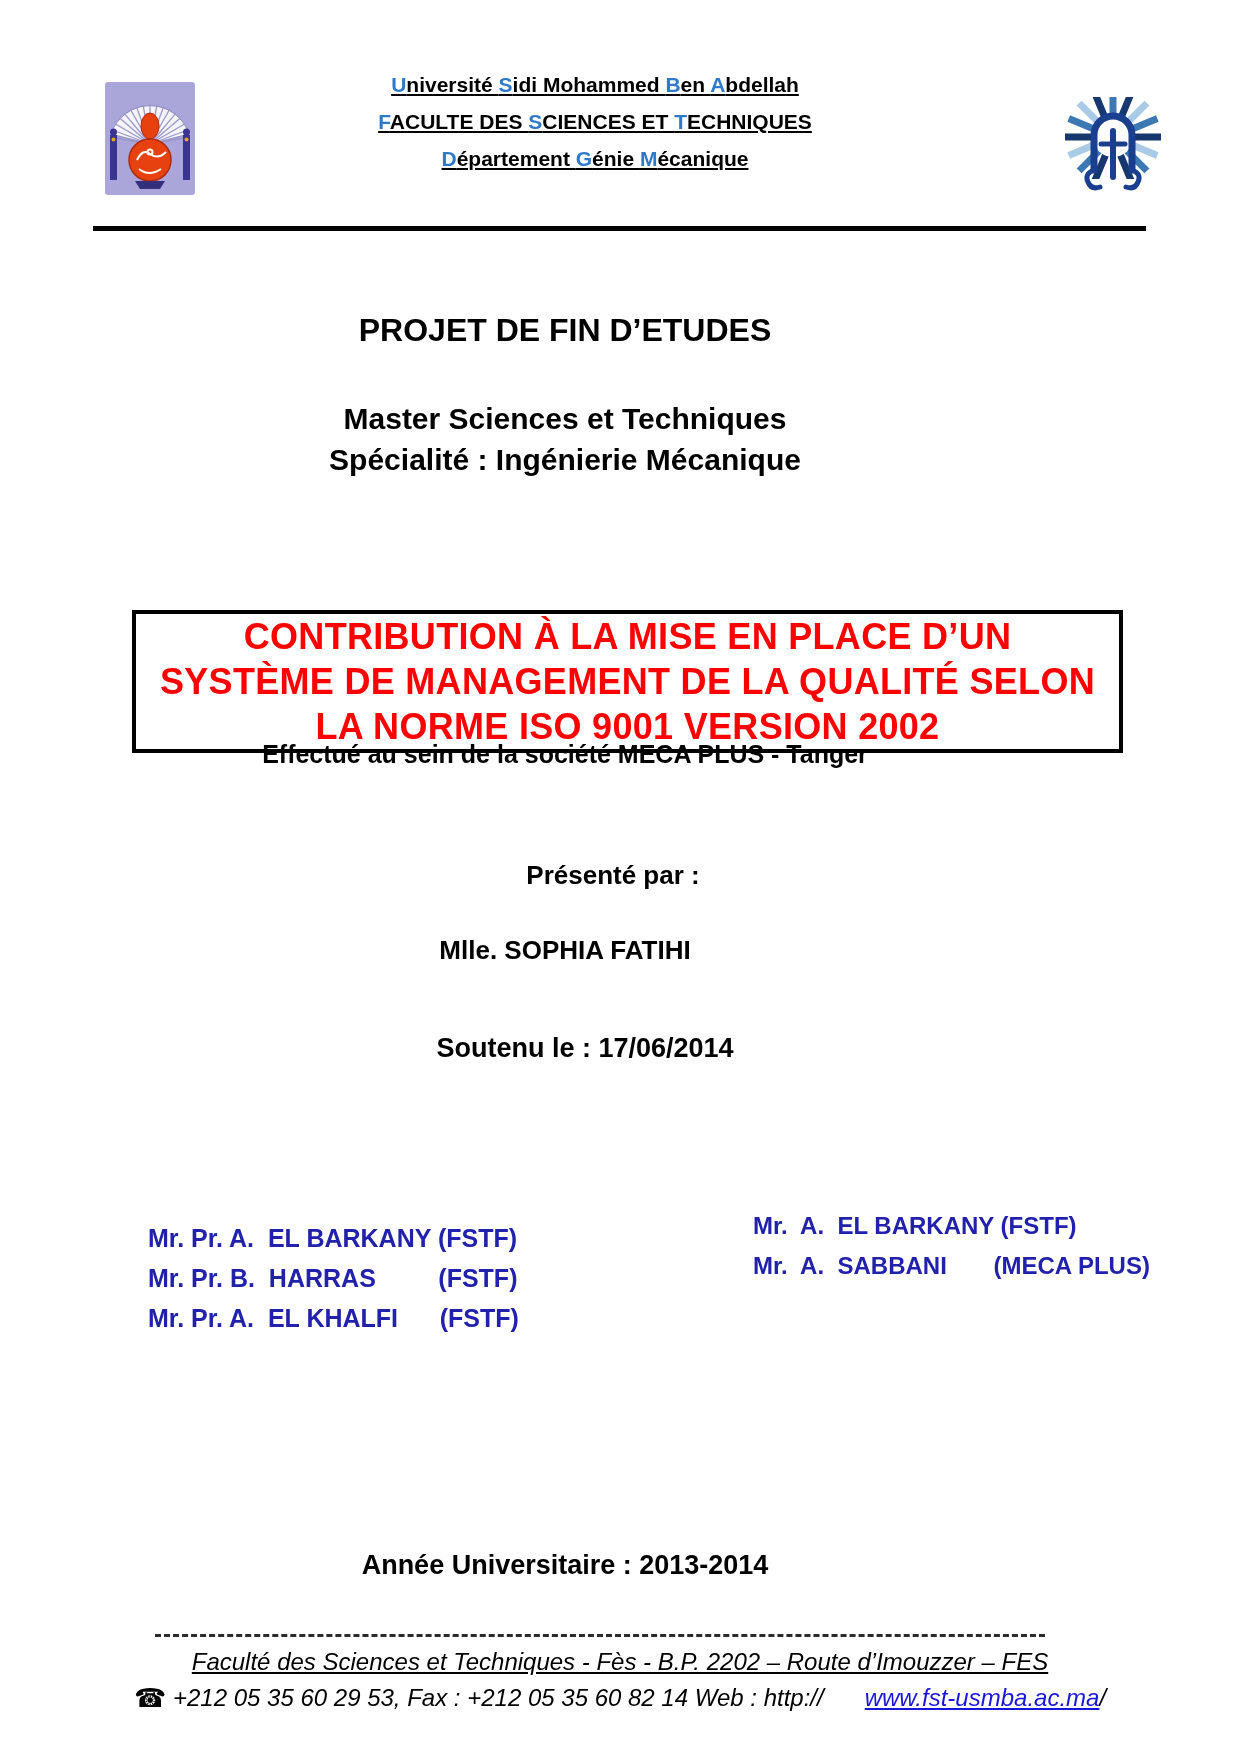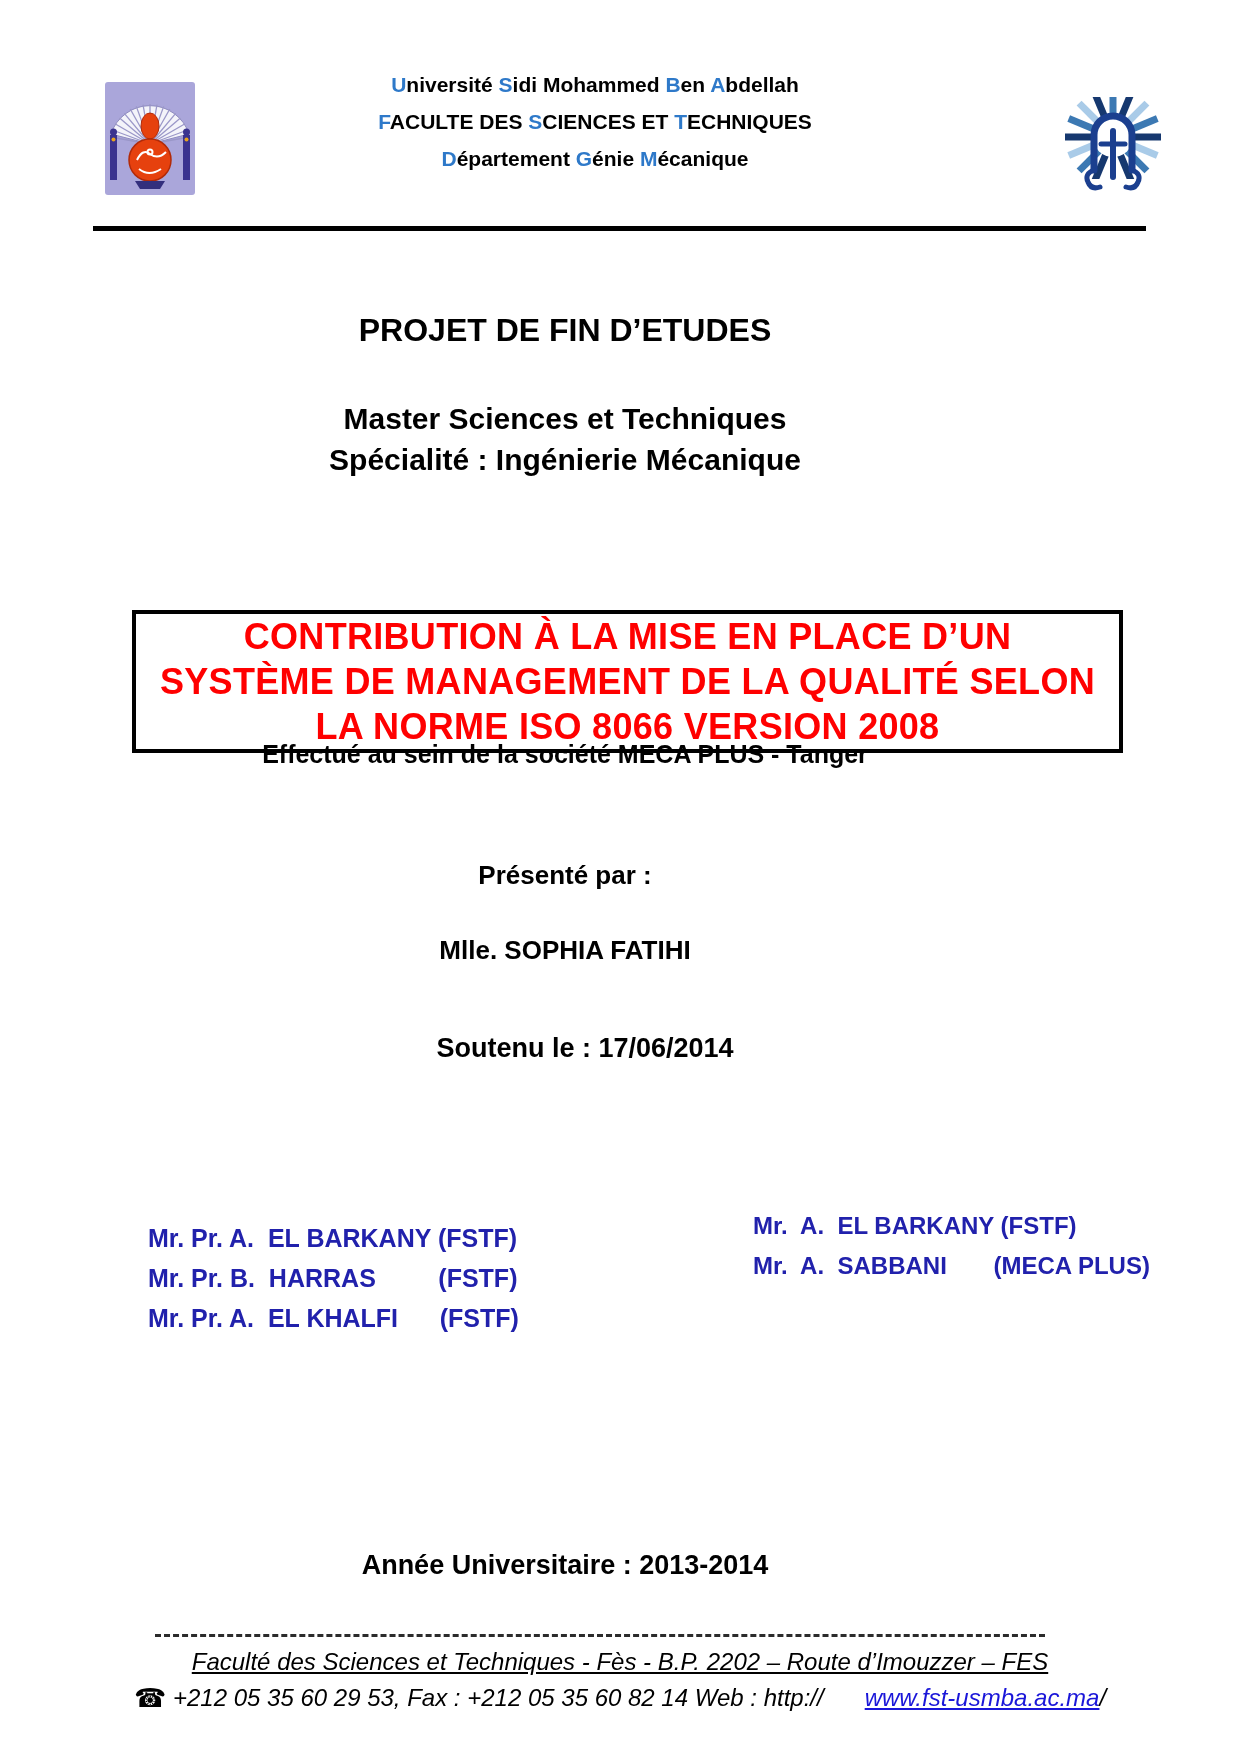--- a/index.html
+++ b/index.html
@@ -9,38 +9,38 @@
     --link:#1A16D9;
   }
   html,body{margin:0;padding:0;background:#ffffff;}
   .page{
     position:relative;width:1240px;height:1755px;background:#fff;
     font-family:"Liberation Sans", sans-serif;color:#000;overflow:hidden;
   }
   
   .logo-left{position:absolute;left:105px;top:82px;width:90px;height:113px;}
   .logo-right{position:absolute;left:1056px;top:75px;width:114px;height:128px;}
-  .header-text{position:absolute;left:130px;top:66px;width:930px;text-align:center;}
+  .header-text{position:absolute;left:130px;top:66px;width:930px;text-align:center;text-decoration:underline;}
   .header-line{font-size:21px;font-weight:700;line-height:37px;white-space:pre;}
   .header-line .accent{color:var(--accent);}
   .header-divider{position:absolute;left:93px;top:226px;width:1053px;height:5px;background:#000;}
   
   .cwrap{position:absolute;left:0;width:1130px;text-align:center;}
   .pfe-title{top:312px;font-size:32px;font-weight:700;}
   .degree{top:398px;font-size:30px;font-weight:700;line-height:41px;}
   
   .thesis-box{
     position:absolute;left:132px;top:610px;width:983px;height:135px;
     border:4px solid #000;box-sizing:content-box;
     display:flex;flex-direction:column;justify-content:center;
     text-align:center;
   }
   .thesis-line{color:var(--red);font-size:36px;font-weight:700;line-height:45px;letter-spacing:0.3px;}
   .company-line{top:740px;font-size:25px;font-weight:700;}
-  .presented-label{top:860px;font-size:26px;font-weight:700;}
+  .presented-label{top:860px;font-size:26px;font-weight:700;padding-left:48px;}
   .author-name{top:935px;font-size:26px;font-weight:700;}
   .defense-line{top:1033px;font-size:27px;font-weight:700;margin-left:20px;}
   
   .jury{position:absolute;left:148px;top:1218px;}
   .jury-label{font-size:26px;font-weight:700;margin-bottom:10px;}
   .sup{position:absolute;left:753px;top:1206px;}
   .sup-label{font-size:25px;font-weight:700;margin-bottom:12px;}
   .member{font-size:25px;font-weight:700;color:var(--names);line-height:40px;white-space:pre;}
   .sup .member{font-size:24px;}
   
@@ -149,21 +149,21 @@
 
   <div class="cwrap pfe-title">PROJET DE FIN D’ETUDES</div>
   <div class="cwrap degree">
     <div>Master Sciences et Techniques</div>
     <div>Spécialité : Ingénierie Mécanique</div>
   </div>
 
   <div class="thesis-box">
     <div class="thesis-line">CONTRIBUTION À LA MISE EN PLACE D’UN</div>
     <div class="thesis-line">SYSTÈME DE MANAGEMENT DE LA QUALITÉ SELON</div>
-    <div class="thesis-line">LA NORME ISO 8066 VERSION 2008</div>
+    <div class="thesis-line">LA NORME ISO 9001 VERSION 2002</div>
   </div>
 
   <div class="cwrap company-line">Effectué au sein de la société MECA PLUS - Tanger</div>
   <div class="cwrap presented-label">Présenté par :</div>
   <div class="cwrap author-name">Mlle. SOPHIA FATIHI</div>
   <div class="cwrap defense-line">Soutenu le : 17/06/2014</div>
 
   <div class="jury">
     <div class="member">Mr. Pr. A.  EL BARKANY (FSTF)</div>
     <div class="member">Mr. Pr. B.  HARRAS         (FSTF)</div>

